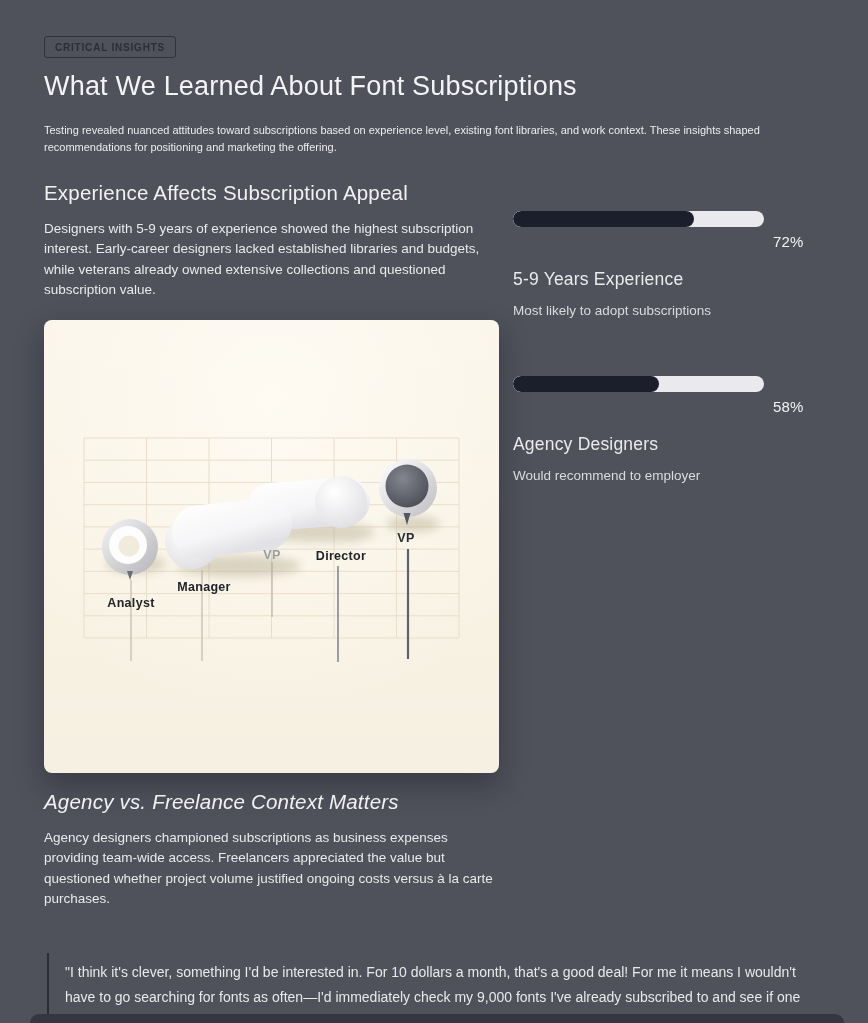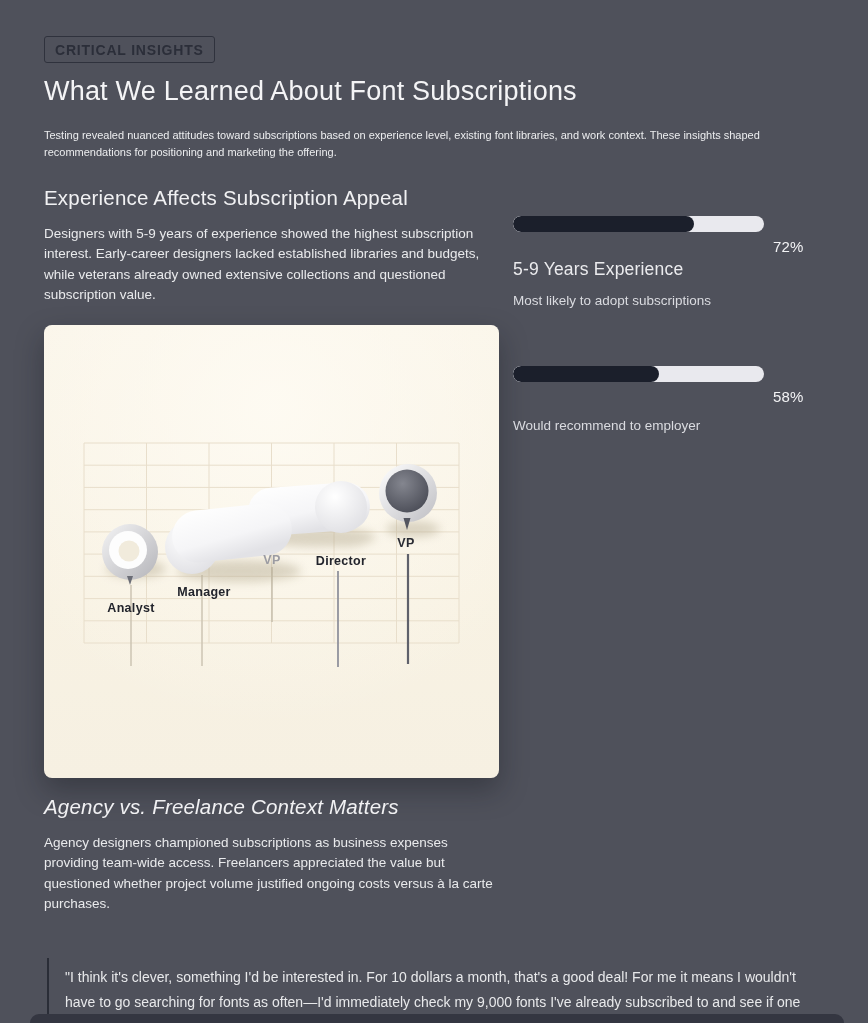--- a/index.html
+++ b/index.html
@@ -13,21 +13,21 @@
     position: relative;
   }
   .container { padding: 36px 44px 0 44px; }
 
   .badge {
     display: inline-block;
     padding: 5px 10px 4px 10px;
     border: 1.5px solid #2f323d;
     border-radius: 3px;
     color: #2b2e39;
-    font-size: 14px;
+    font-size: 10px;
     font-weight: 700;
     letter-spacing: 0.8px;
   }
 
   .page-title {
     margin: 13px 0 0 0;
     font-size: 27px;
     font-weight: 400;
     letter-spacing: 0.2px;
     color: #f4f4f6;
@@ -84,21 +84,21 @@
     overflow: hidden;
     flex: 0 0 251px;
   }
   .bar-fill {
     height: 100%;
     background: #1b1f2b;
     border-radius: 9px;
   }
   .bar-pct { font-size: 15px; color: #f3f3f5; letter-spacing: 0.2px; margin-top: 45px; }
   .stat-title {
-    margin-top: 4px;
+    margin-top: 19px;
     font-size: 17.5px;
     font-weight: 400;
     letter-spacing: 0.2px;
     color: #ebebee;
   }
   .stat-desc {
     margin-top: 13px;
     font-size: 13.5px;
     color: #dadbe0;
   }
@@ -266,20 +266,21 @@
       </div>
 
 
       <div class="stat">
         <div class="bar-row">
           <div class="bar-track">
             <div class="bar-fill" style="width: 58%;"></div>
           </div>
           <span class="bar-pct">58%</span>
         </div>
+        <div class="stat-title">Agency Designers</div>
         <div class="stat-desc">Would recommend to employer</div>
       </div>
 
     </div>
   </div>
 
   <div class="quote">"I think it's clever, something I'd be interested in. For 10 dollars a month, that's a good deal! For me it means I wouldn't have to go searching for fonts as often—I'd immediately check my 9,000 fonts I've already subscribed to and see if one of them works."</div>
 
 </div>
 

